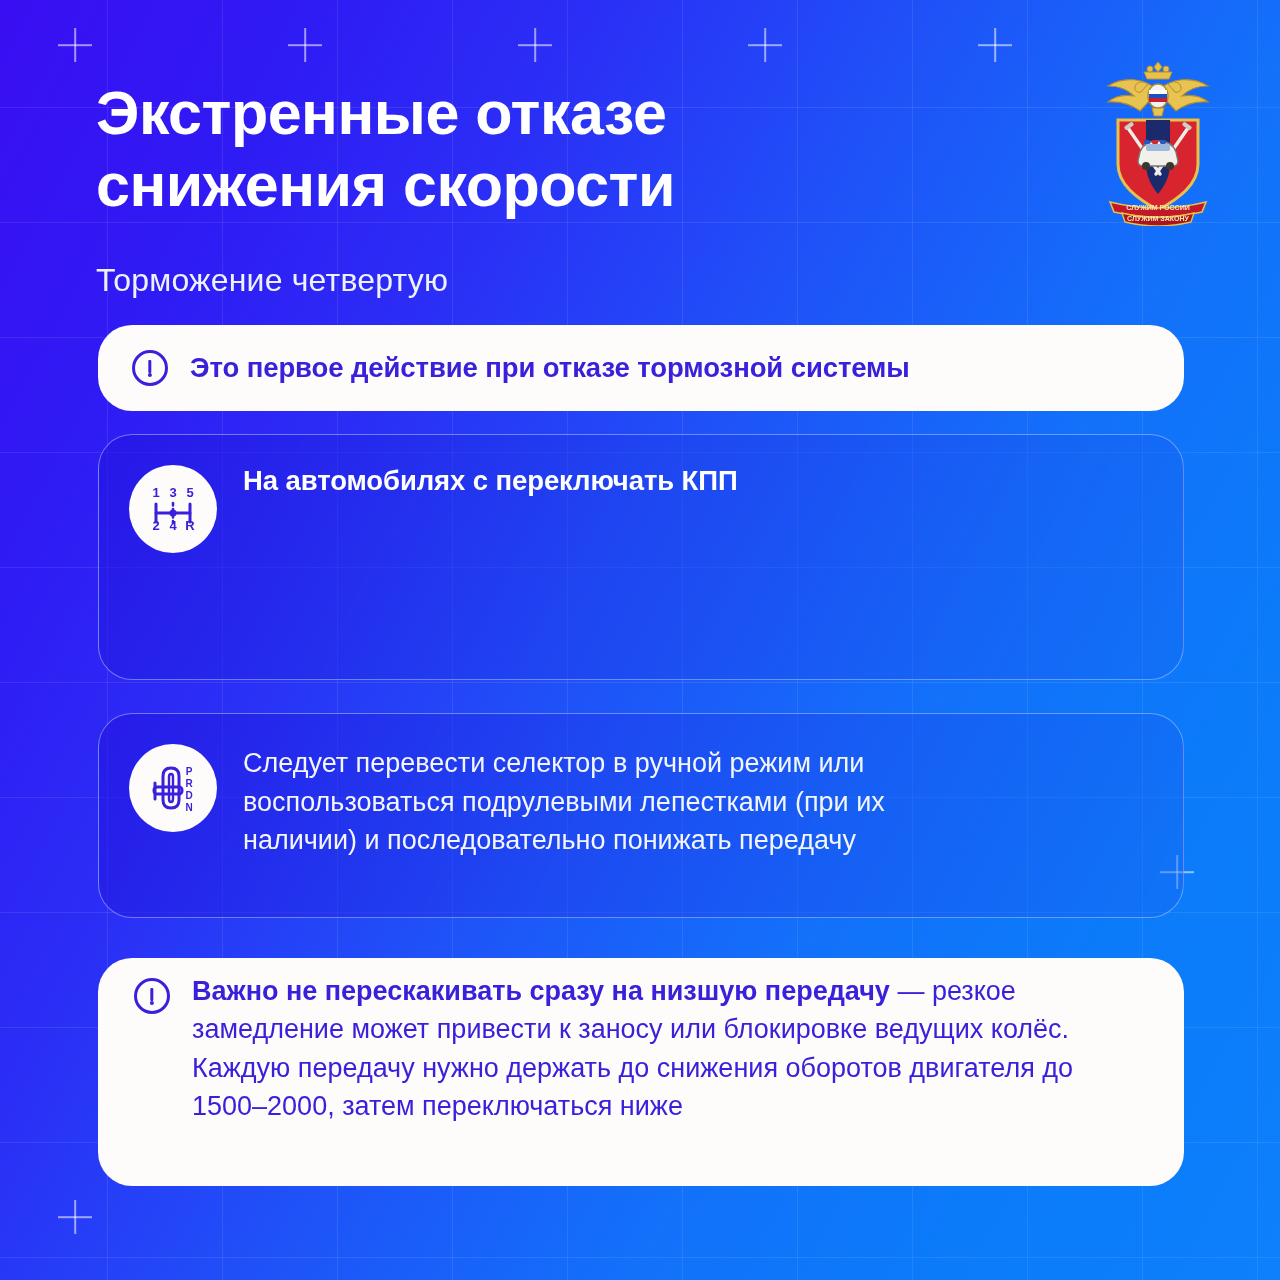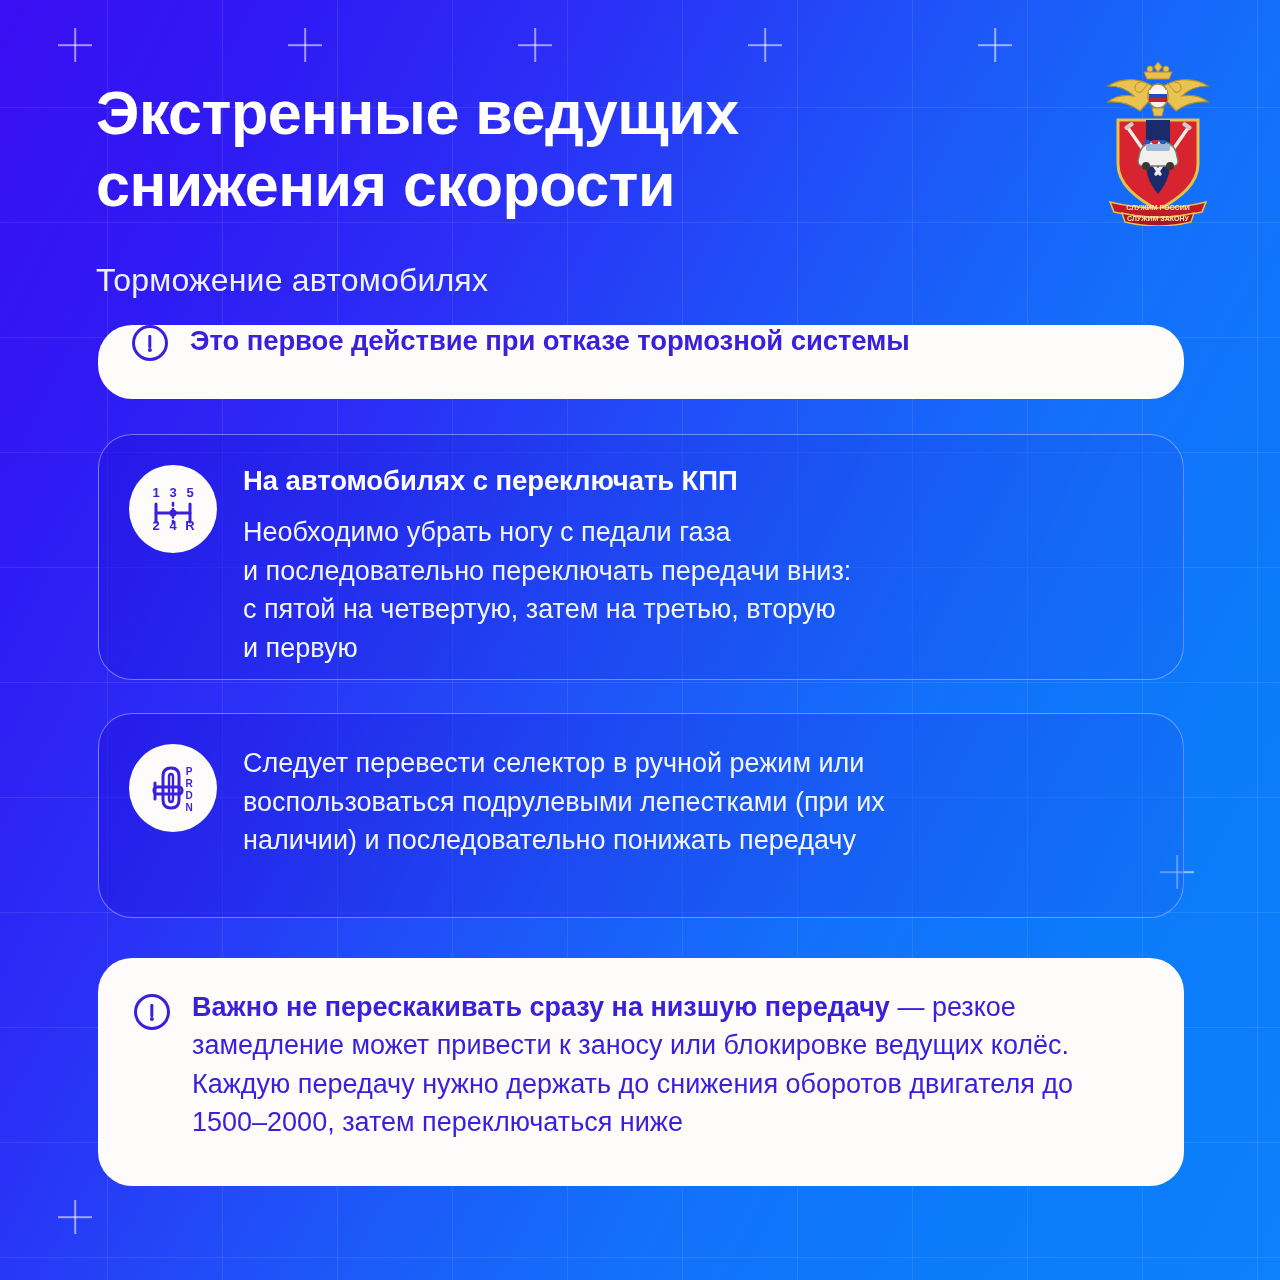--- a/index.html
+++ b/index.html
@@ -92,24 +92,24 @@
 
   .card-blue {
     background:linear-gradient(115deg, rgba(36,20,225,.62) 0%, rgba(30,60,235,.5) 45%, rgba(22,105,243,.42) 100%);
     border:1.5px solid rgba(190,210,255,.5);
     display:flex;
     align-items:flex-start;
     gap:26px;
     padding:28px 34px 30px 30px;
   }
 
-  #card-alert   { top:325px; height:74px; padding:0 34px; }
+  #card-alert   { top:325px; height:86px; align-items:center; padding:0 34px; }
   #card-manual  { top:434px; height:246px; }
   #card-auto    { top:713px; height:205px; }
-  #card-warning { top:958px; height:228px; padding:30px 36px; }
+  #card-warning { top:958px; height:228px; padding:14px 36px; }
 
   
   .excl {
     flex:0 0 auto;
     width:36px; height:36px;
     border:3.2px solid #3a20db;
     border-radius:50%;
     position:relative;
   }
   .excl::before {
@@ -175,22 +175,22 @@
 
   <div class="cross" style="left:58px;  top:28px;"></div>
   <div class="cross" style="left:288px; top:28px;"></div>
   <div class="cross" style="left:518px; top:28px;"></div>
   <div class="cross" style="left:748px; top:28px;"></div>
   <div class="cross" style="left:978px; top:28px;"></div>
   <div class="cross" style="left:1160px;top:855px;"></div>
   <div class="cross" style="left:58px;  top:1200px;"></div>
 
   <div id="header">
-    <h1 id="title">Экстренные ведущих снижения скорости</h1>
-    <div id="subtitle">Торможение автомобилях</div>
+    <h1 id="title">Экстренные отказе снижения скорости</h1>
+    <div id="subtitle">Торможение четвертую</div>
   </div>
 
   <div id="emblem">
     <svg viewBox="0 0 140 170" width="140" height="170">
 
       <g fill="#e8c04a" stroke="#b8912e" stroke-width="1">
         <path d="M70 6 l4 5 -4 5 -4 -5z"></path>
         <path d="M56 16 h28 l-3 7 h-22z"></path>
         <circle cx="62" cy="13" r="3"></circle>
           <circle cx="78" cy="13" r="3"></circle>
@@ -269,24 +269,20 @@
           <line x1="15" y1="36" x2="49" y2="36"></line>
         </g>
         <g stroke="#3a20db" stroke-width="2.6" stroke-linecap="round" stroke-dasharray="2.5 3.5">
           <line x1="32" y1="26" x2="32" y2="46"></line>
         </g>
         <circle cx="32" cy="36" r="3.6" fill="#3a20db"></circle>
       </svg>
     </div>
     <div class="card-body">
       <div class="card-head">На автомобилях с переключать КПП</div>
-      <div class="card-text"> Необходимо убрать ногу с педали газа
-и последовательно переключать передачи вниз:
-с пятой на четвертую, затем на третью, вторую
-и первую</div>
     </div>
   </div>
 
   <div class="card card-blue" id="card-auto">
     <div class="badge">
       <svg viewBox="0 0 64 64" width="64" height="64">
 
         <path d="M22 20 q0 -8 8 -8 q8 0 8 8 v24 q0 8 -8 8 q-8 0 -8 -8 z" fill="none" stroke="#3a20db" stroke-width="3"></path>
         <path d="M28 21 q0 -3 2 -3 q2 0 2 3 v22 q0 3 -2 3 q-2 0 -2 -3 z" fill="none" stroke="#3a20db" stroke-width="2.4"></path>
 

